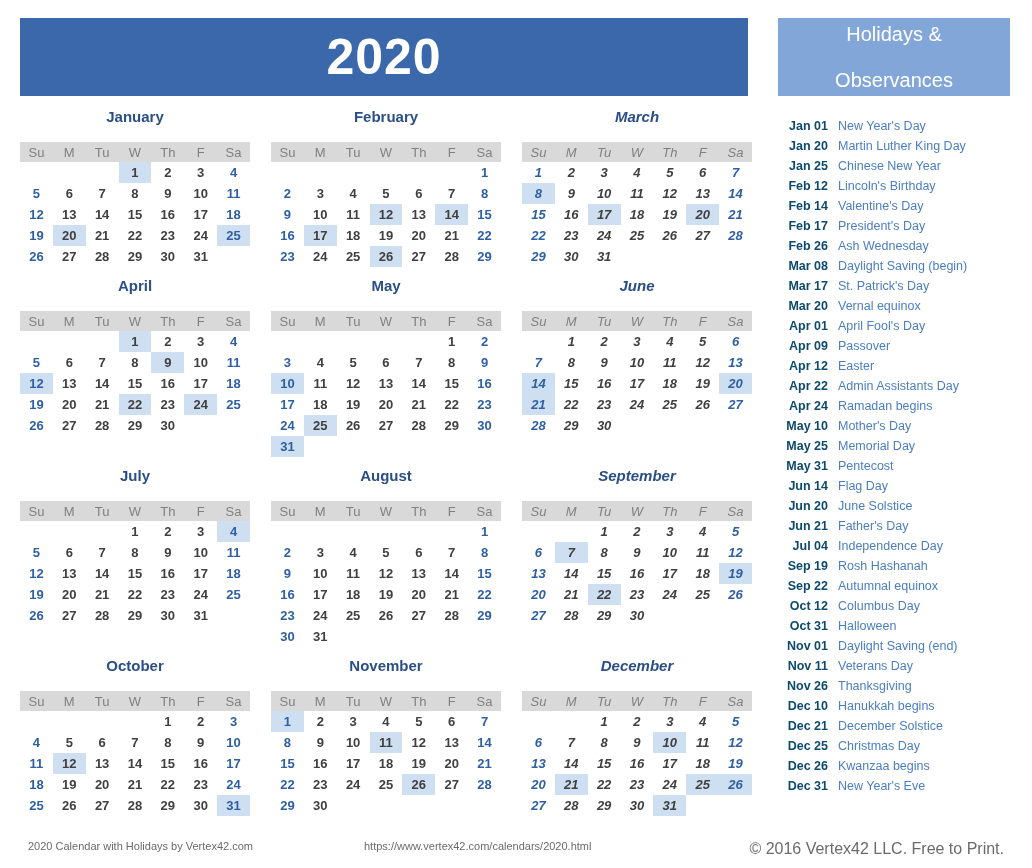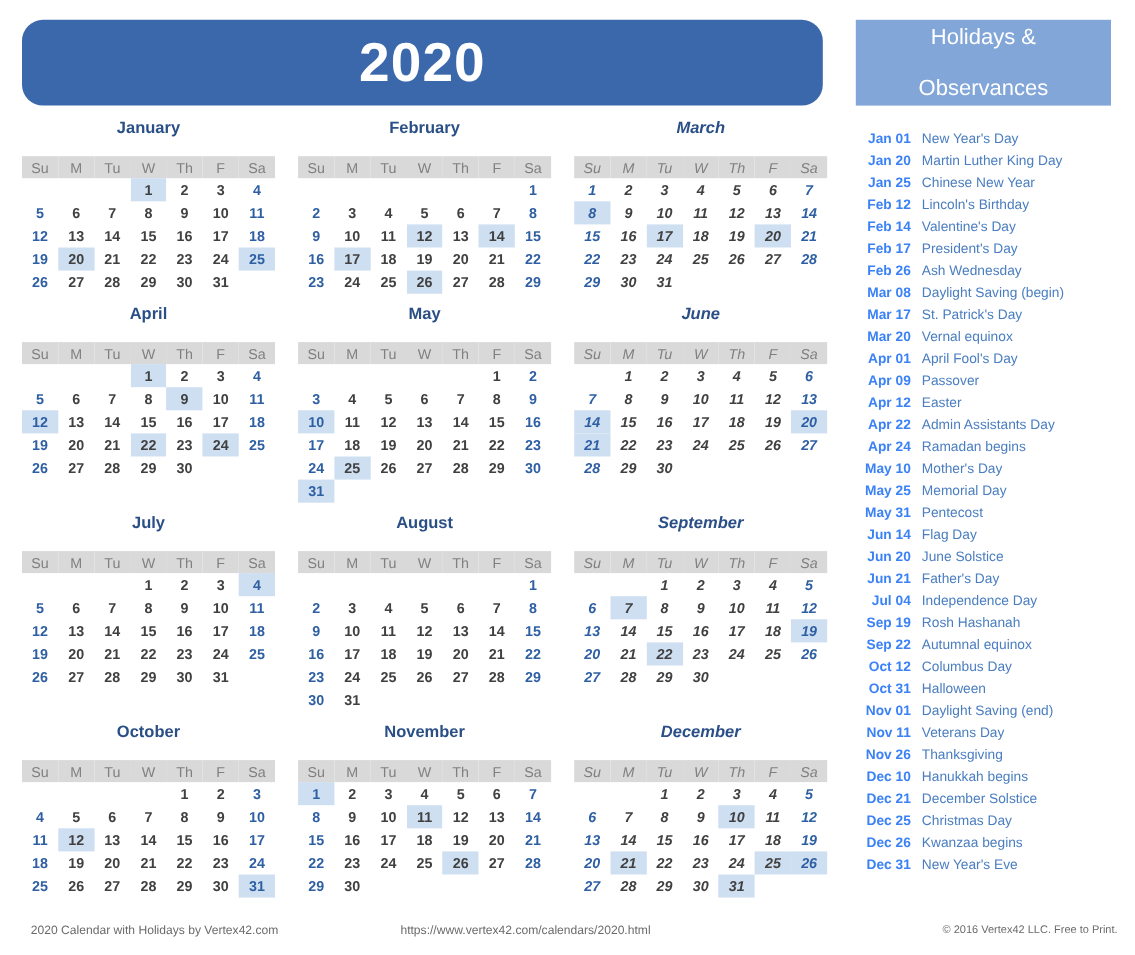--- a/index.html
+++ b/index.html
@@ -19,21 +19,20 @@
 
   
   .year-header {
     position: absolute;
     left: 20px; top: 18px;
     width: 728px; height: 78px;
     background: #3b68ab;
     display: flex;
     align-items: center;
     justify-content: center;
-    border-radius: 19px;
   }
   .year-header .year-text {
     color: #ffffff;
     font-size: 50px;
     font-weight: bold;
     letter-spacing: 1px;
     line-height: 1;
   }
 
   
@@ -110,21 +109,21 @@
   }
   .holiday-row {
     display: flex;
     align-items: baseline;
     height: 20px;
     line-height: 20px;
   }
   .holiday-date {
     width: 60px;
     text-align: right;
-    color: #3b82f6;
+    color: #0c4a6e;
     font-weight: bold;
     font-size: 12.5px;
     padding-right: 10px;
     white-space: nowrap;
   }
   .holiday-name {
     color: #4a7ec0;
     font-size: 12.5px;
     white-space: nowrap;
   }
@@ -138,22 +137,22 @@
   }
   .footer-left {
     position: absolute; left: 28px; top: 0;
     color: #6b6b6b; font-size: 11px;
   }
   .footer-center {
     position: absolute; left: 364px; top: 0;
     color: #6b6b6b; font-size: 11px;
   }
   .footer-right {
-    position: absolute; right: 16px; top: 0;
-    color: #6b6b6b; font-size: 10px;
+    position: absolute; right: 28px; top: 0;
+    color: #6b6b6b; font-size: 16px;
   }
 </style>
 </head>
 <body>
 
 <div id="page">
 
   <div class="year-header">
     <span class="year-text">2020</span>
   </div>

